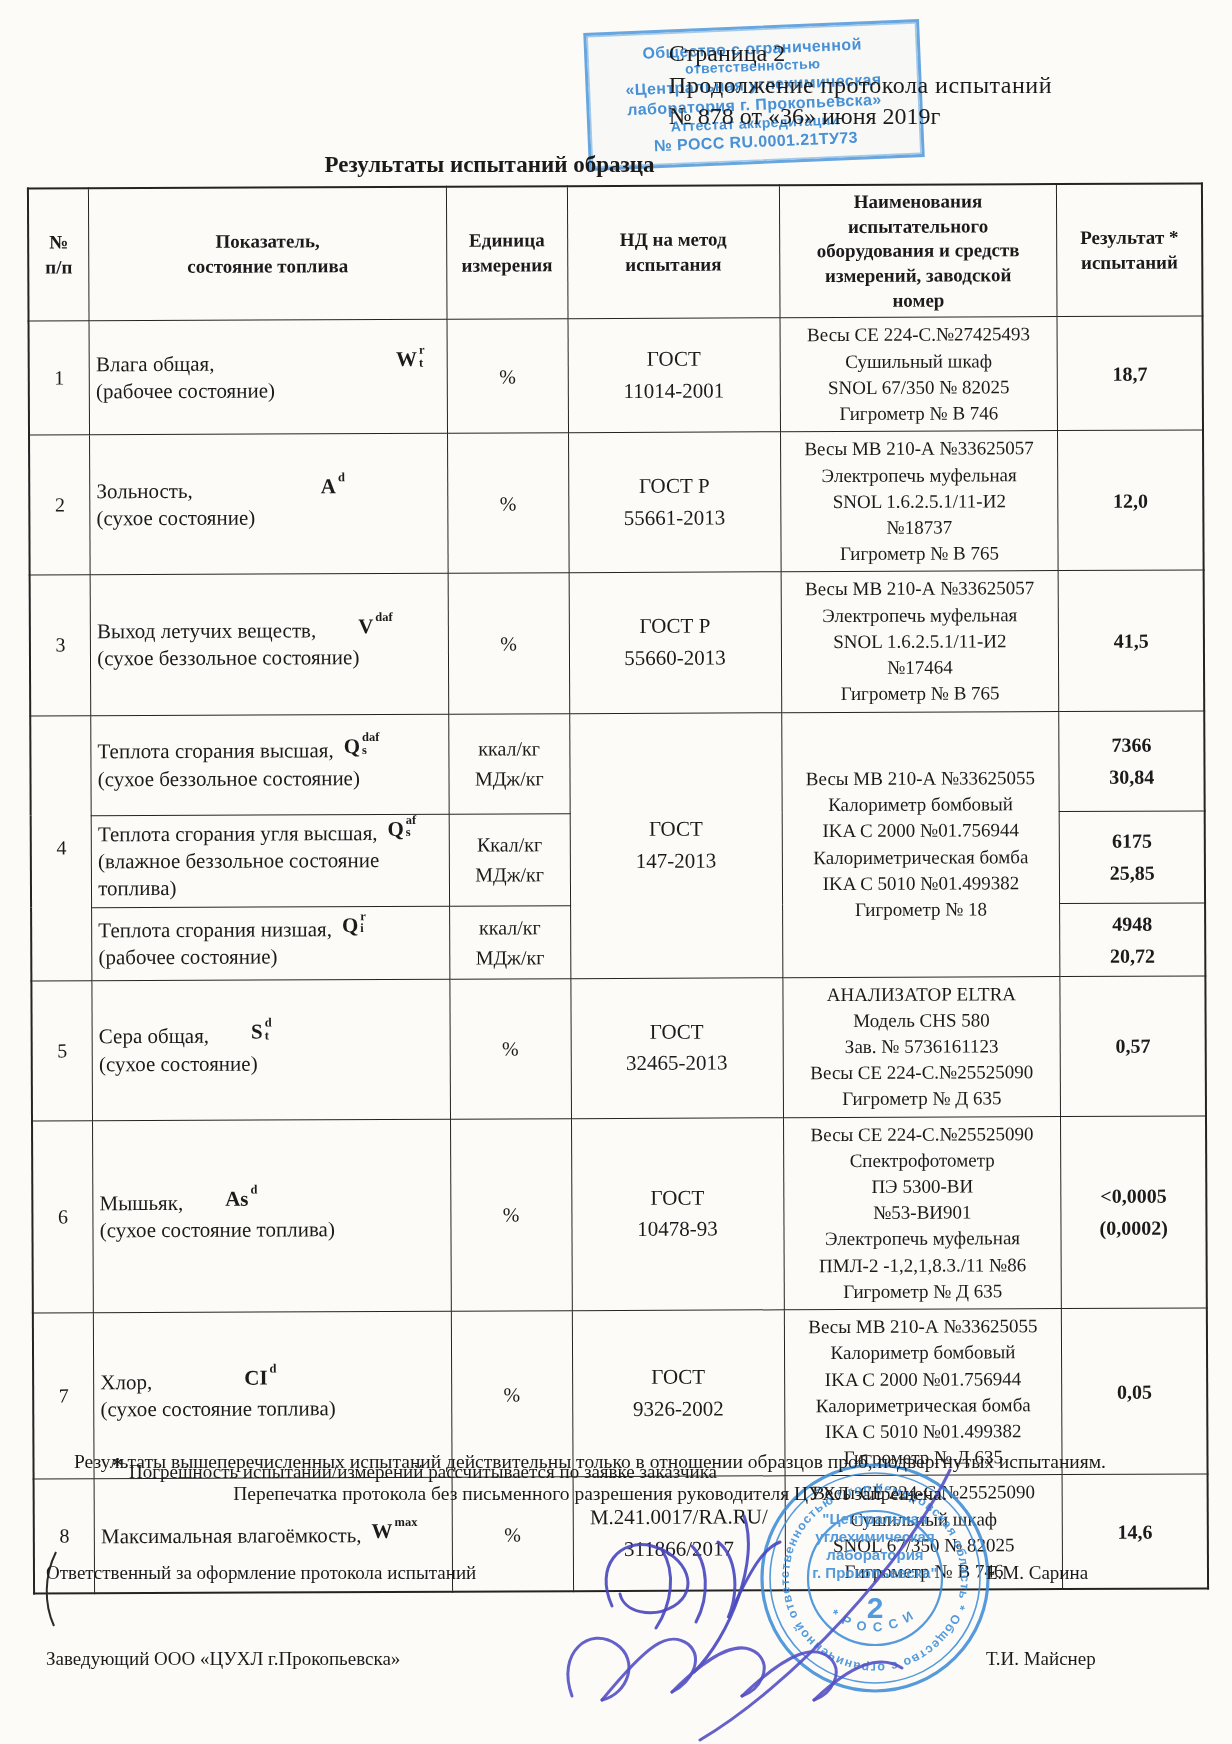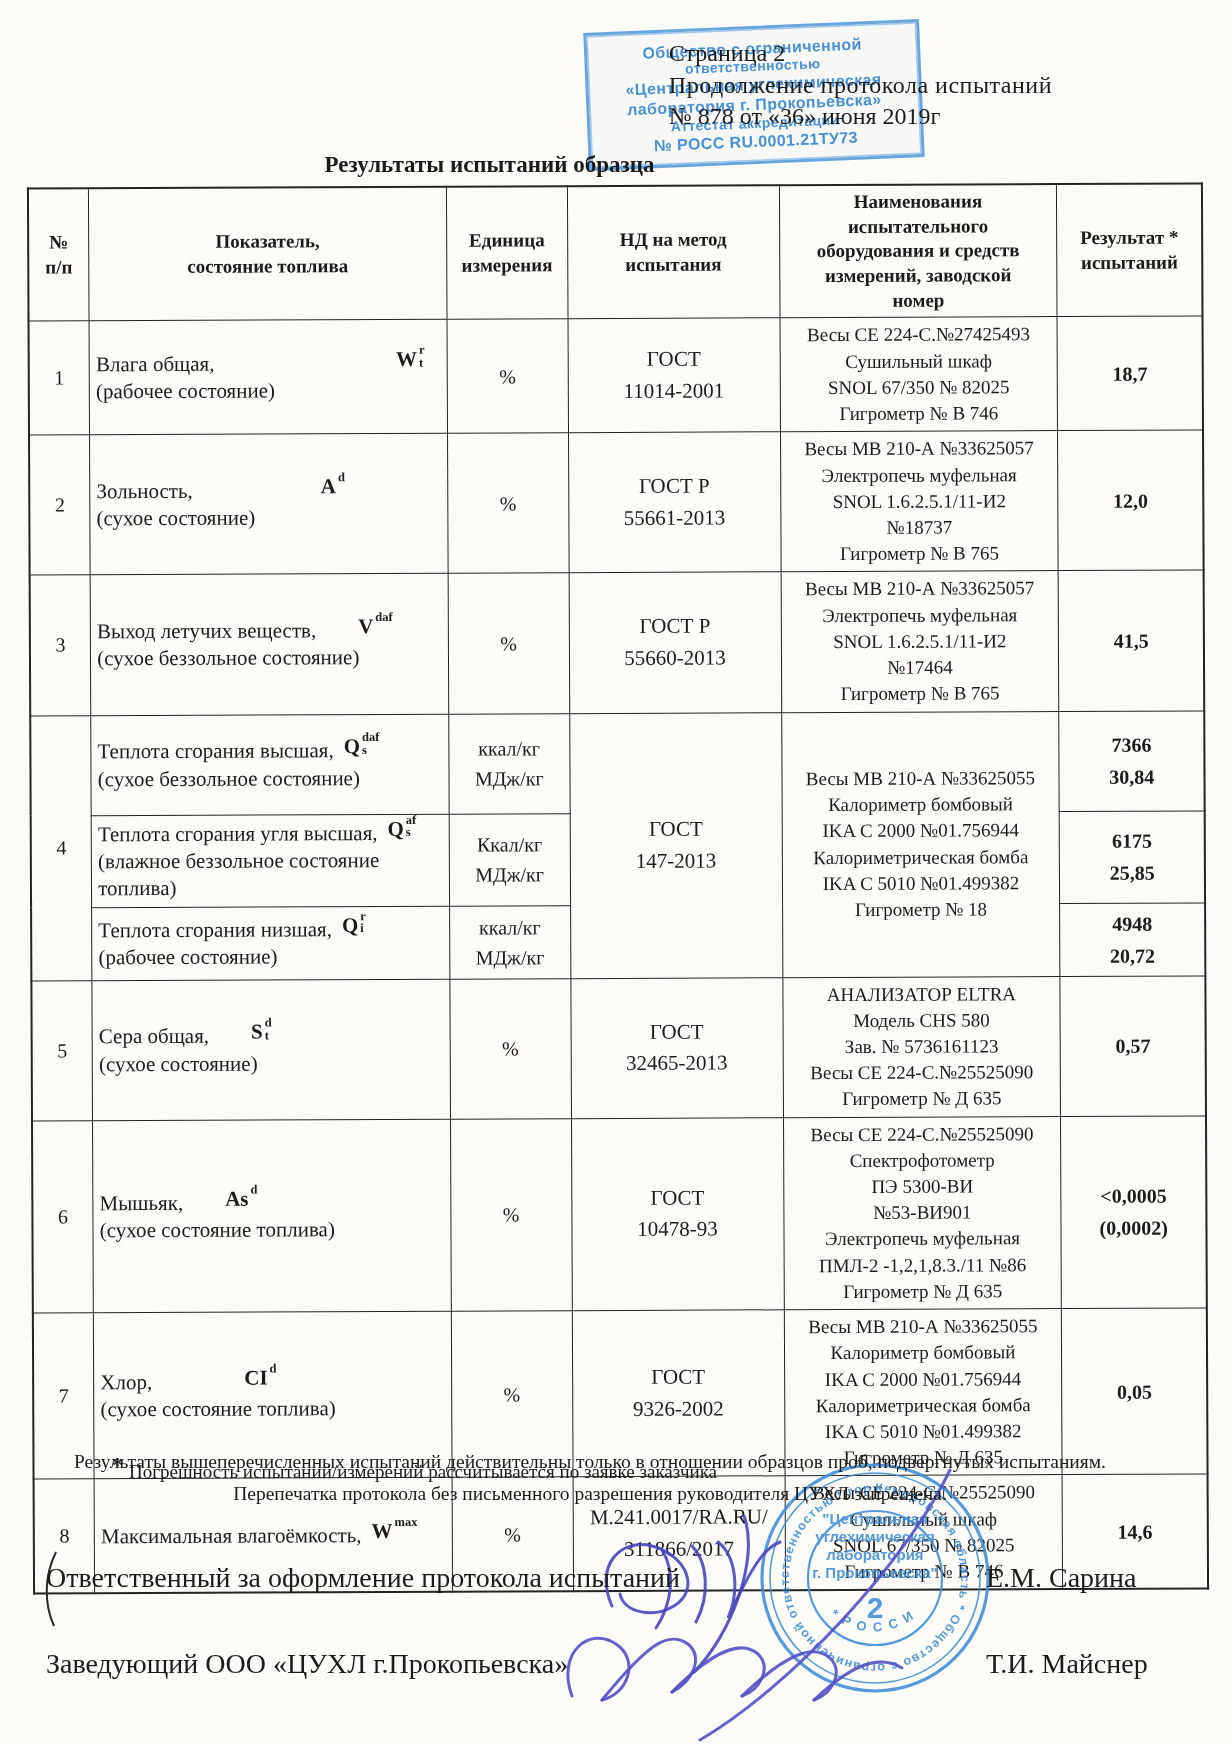--- a/index.html
+++ b/index.html
@@ -95,21 +95,21 @@
 
   
   .footnote{
     position:absolute;left:112px;top:1452px;font-size:19px;z-index:3;
   }
   .footnote .star{font-weight:700;font-size:22px;vertical-align:6px;margin-right:6px;}
   .disclaimer{
     position:absolute;left:0;top:1446px;width:1180px;text-align:center;
     font-size:19.5px;line-height:1.65;z-index:3;
   }
-  .sig-row{position:absolute;left:46px;width:1140px;z-index:4;font-size:28px;display:flex;}
+  .sig-row{position:absolute;left:46px;width:1140px;z-index:4;font-size:19px;display:flex;}
   .sig-row .role{flex:0 0 auto;}
   .sig-row .name{position:absolute;left:940px;}
   .sig-1{top:1562px;}
   .sig-2{top:1648px;}
 
   .stamps-svg{position:absolute;left:0;top:0;width:1232px;height:1744px;z-index:2;pointer-events:none;}
   .stamp-blue{font-family:"Liberation Sans", sans-serif;}
 </style>
 </head>
 <body>

